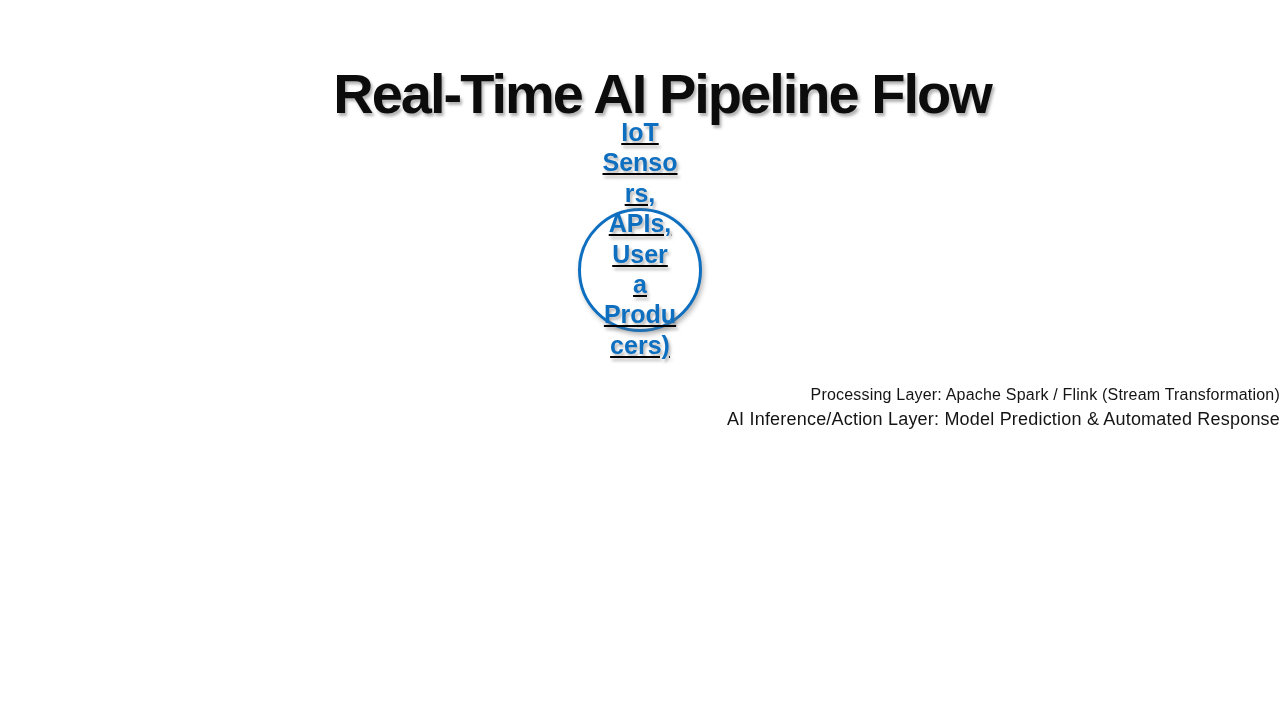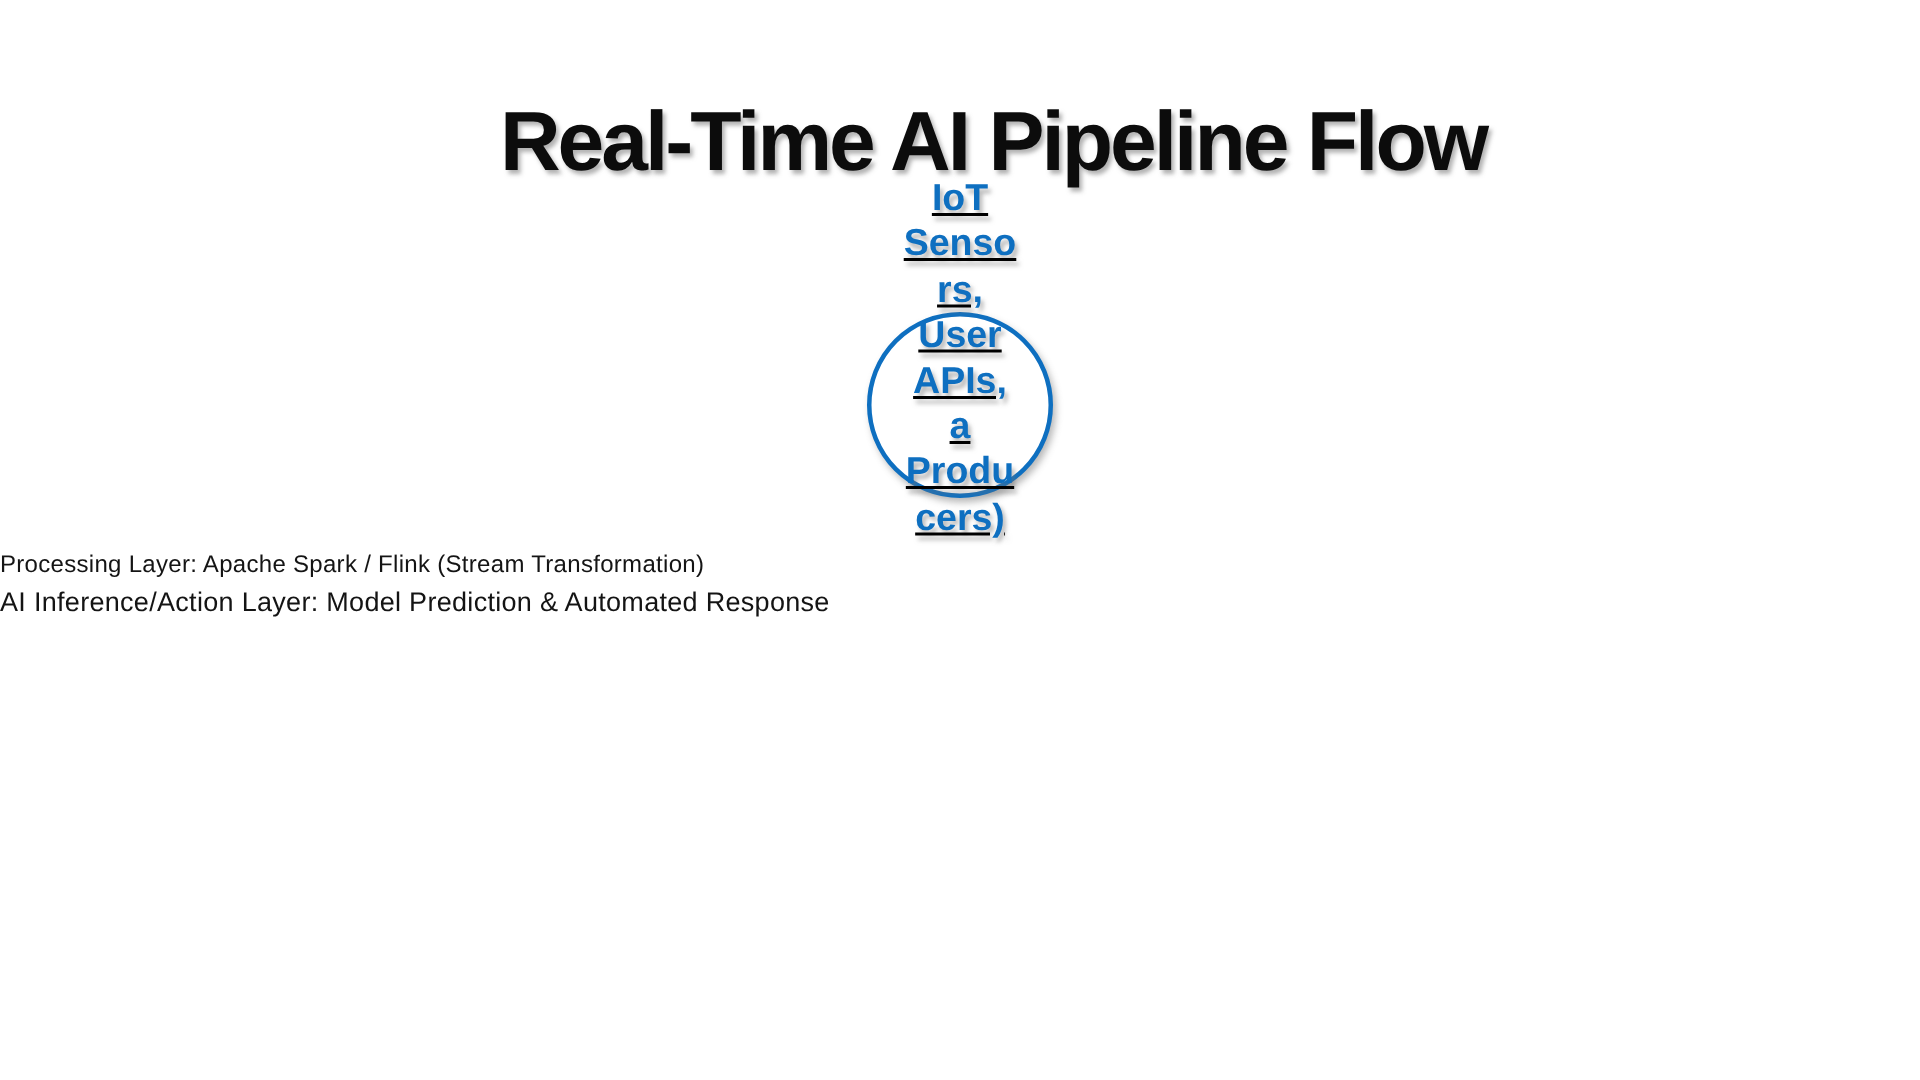--- a/index.html
+++ b/index.html
@@ -43,24 +43,25 @@
   }
   .node-line{
     font-size:25px;line-height:30.4px;font-weight:700;
     color:var(--accent);
     text-shadow:2px 3px 3px rgba(115,115,115,0.5);
     white-space:nowrap;
   }
 
   .layer-line{
     position:absolute;left:0;right:0;
-    text-align:left;
+    text-align:right;
     color:var(--ink);
     white-space:nowrap;
     z-index:4;
+    margin-top:18px;
   }
   .layer-line.processing{
     top:367px;
     font-size:16px;line-height:19px;letter-spacing:0.2px;
   }
   .layer-line.inference{
     top:388px;
     font-size:18px;line-height:26px;letter-spacing:0.2px;
   }
 </style>
@@ -70,22 +71,22 @@
 <div class="canvas">
 
   <h1 class="slide-title">Real-Time AI Pipeline Flow</h1>
 
   <div class="node-circle"></div>
 
   <div class="node-text">
       <div class="node-line">IoT</div>
       <div class="node-line">Senso</div>
       <div class="node-line">rs,</div>
+      <div class="node-line">APIs,</div>
       <div class="node-line">User</div>
-      <div class="node-line">APIs,</div>
       <div class="node-line">a</div>
       <div class="node-line">Produ</div>
       <div class="node-line">cers)</div>
     </div>
 
   <div class="layer-line processing">Processing Layer: Apache Spark / Flink (Stream Transformation)</div>
 
   <div class="layer-line inference">AI Inference/Action Layer: Model Prediction &amp; Automated Response</div>
 
 </div>

